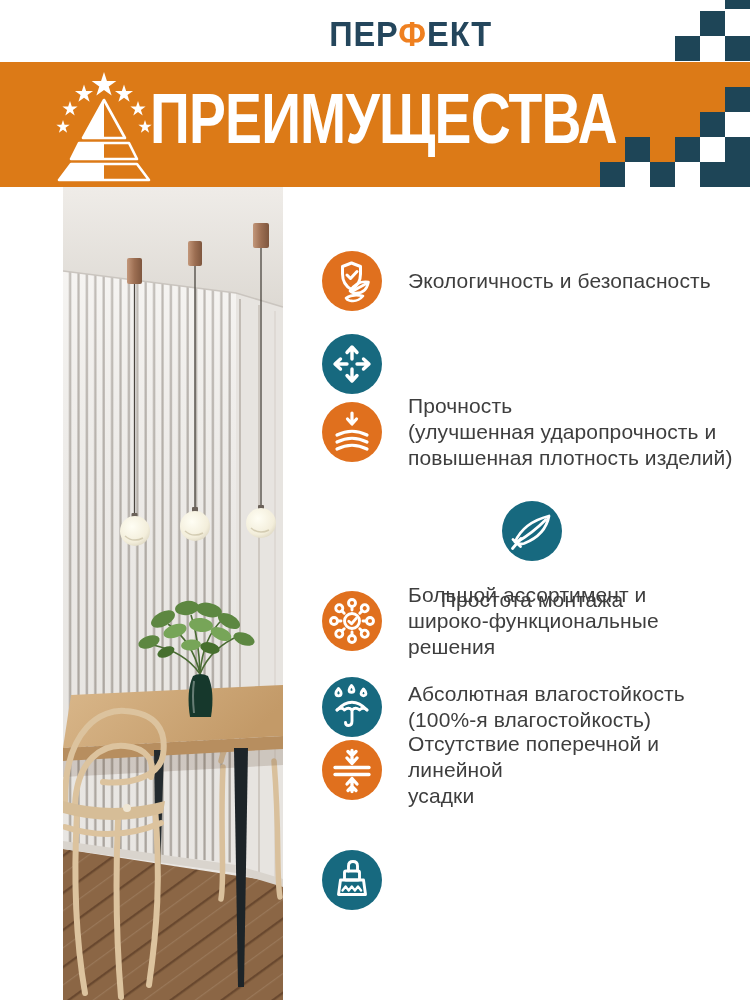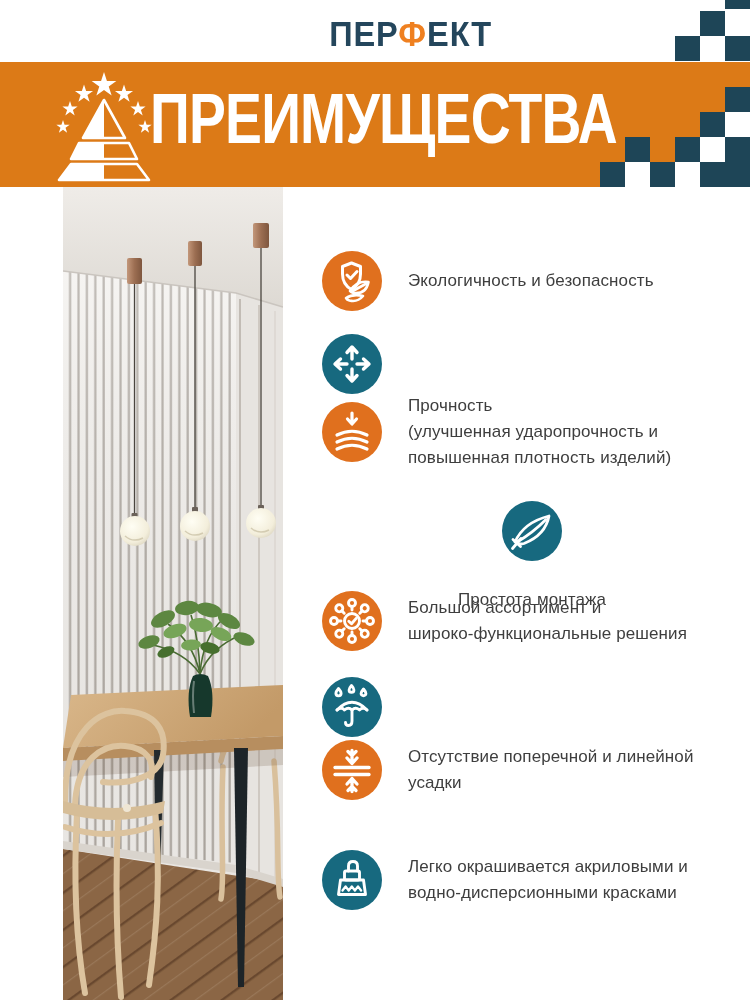--- a/index.html
+++ b/index.html
@@ -45,21 +45,21 @@
   .adv-item{
     position:absolute;left:322px;display:flex;align-items:center;gap:26px;
     transform:translateY(-50%);width:420px;
   }
   .adv-icon{
     width:60px;height:60px;border-radius:50%;flex:0 0 60px;
     display:flex;align-items:center;justify-content:center;
   }
   .adv-icon svg{display:block;}
   .adv-text{
-    font-size:17px;line-height:26px;color:#3E3E3E;font-weight:500;
+    font-size:21px;line-height:26px;color:#3E3E3E;font-weight:500;
     letter-spacing:.1px;
   }
 </style>
 </head>
 <body>
 
 <div class="page">
 
   <div class="brand">
     <div class="brand-text">
@@ -352,20 +352,21 @@
     <g stroke="#fff" fill="none" stroke-linecap="round" stroke-linejoin="round" stroke-width="2.9">
       <path d="M15 33 Q30 17.5 45 33"></path>
       <path d="M15 33 Q19.5 29.5 22.5 33 Q26.5 29.5 30 33 Q33.5 29.5 37.5 33 Q41 29.5 45 33"></path>
       <path d="M30 33 V44 Q30 48.5 26.5 48.5 Q23.5 48.5 23.5 45.5"></path>
       <path d="M16.5 11.5 q2.6 3 2.6 4.8 a2.6 2.6 0 1 1 -5.2 0 q0 -1.8 2.6 -4.8 Z"></path>
       <path d="M29.5 8.5 q2.4 2.8 2.4 4.4 a2.4 2.4 0 1 1 -4.8 0 q0 -1.6 2.4 -4.4 Z"></path>
       <path d="M41.5 12 q2.4 2.8 2.4 4.4 a2.4 2.4 0 1 1 -4.8 0 q0 -1.6 2.4 -4.4 Z"></path>
     </g>
           </svg>
         </div>
+        <div class="adv-text">Абсолютная влагостойкость<br>(100%-я влагостойкость)</div>
       </div>
       <div class="adv-item" style="top: 770px;">
         <div class="adv-icon" style="background: rgb(224, 112, 30);">
           <svg width="60" height="60" viewBox="0 0 60 60">
     <g stroke="#fff" fill="none" stroke-linecap="round" stroke-linejoin="round" stroke-width="3.3">
       <path d="M13 27.5 H47"></path>
       <path d="M13 34.5 H47"></path>
       <path d="M30 10.5 V23.5 M25 18 L30 23.5 L35 18 M26 11.5 L30 15.5 L34 11.5"></path>
       <path d="M30 51.5 V38.5 M25 44 L30 38.5 L35 44 M26 50.5 L30 46.5 L34 50.5"></path>
     </g>
@@ -377,17 +378,16 @@
         <div class="adv-icon" style="background: rgb(23, 105, 127);">
           <svg width="60" height="60" viewBox="0 0 60 60">
     <g stroke="#fff" fill="none" stroke-linecap="round" stroke-linejoin="round" stroke-width="2.9">
       <path d="M26.5 21 V16 Q26.5 11.5 31 11.5 Q35.5 11.5 35.5 16 V21"></path>
       <rect x="22.5" y="21" width="15" height="9" rx="1.5"></rect>
       <path d="M18.5 30 H41.5 L43.5 44.5 H16.5 Z"></path>
       <path d="M20.5 40.5 l3.1-4 3.1 4 3.1-4 3.1 4 3.1-4 3.1 4" stroke-width="2.3"></path>
     </g>
           </svg>
         </div>
-        <div class="adv-text">Легко окрашивается акриловыми и<br>водно-дисперсионными красками</div>
       </div>
     </div>
 
 </div>
 
 </body></html>

